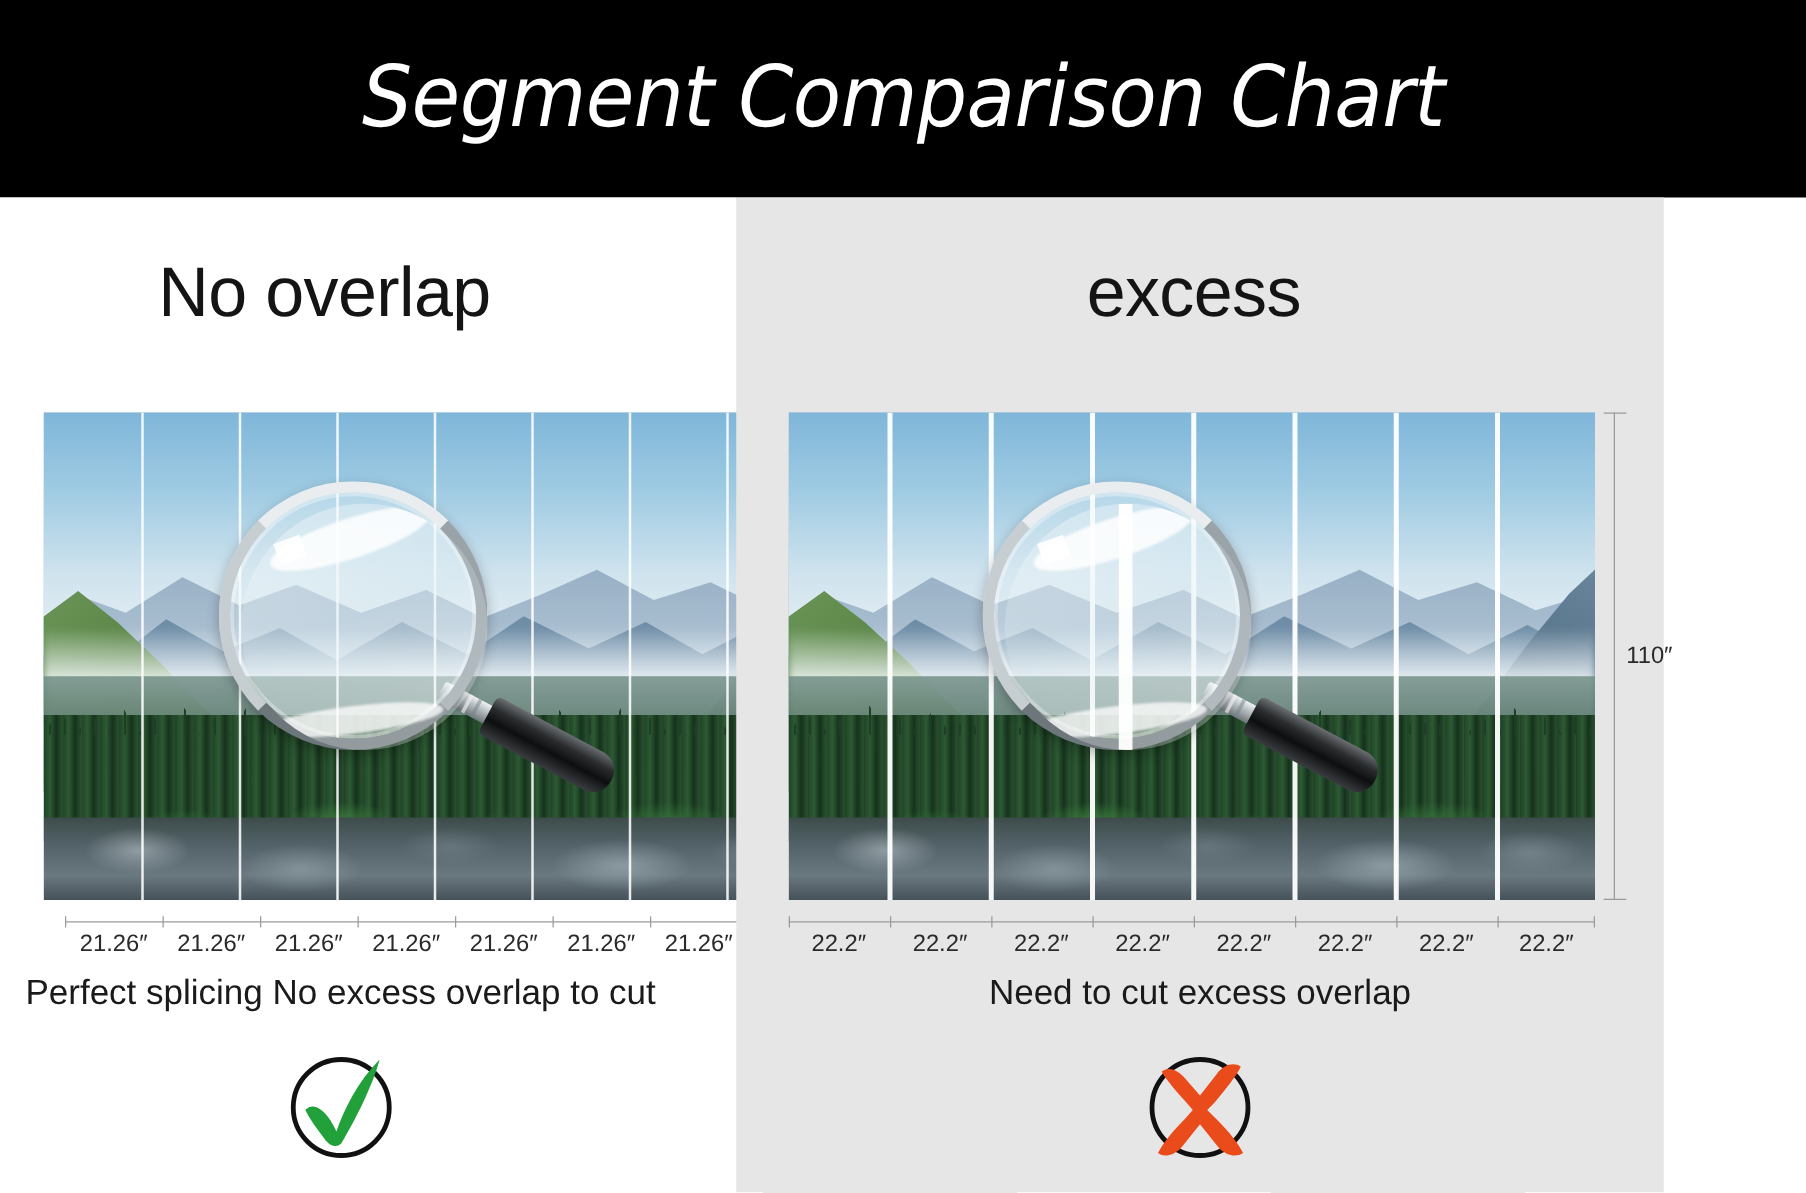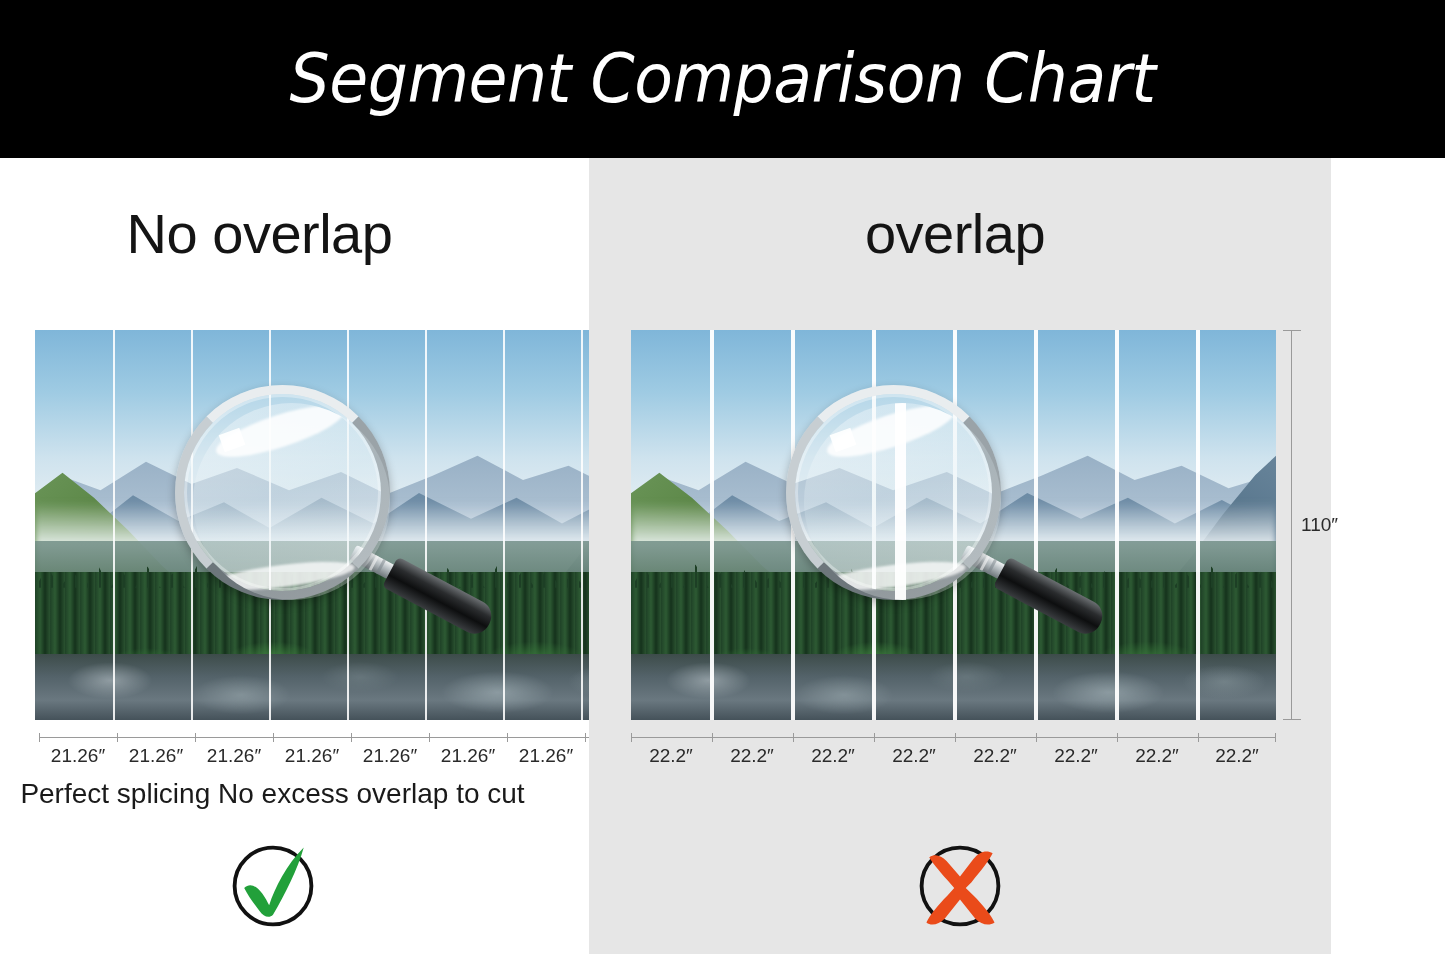--- a/index.html
+++ b/index.html
@@ -317,21 +317,21 @@
         </div>
       </div>
 
       <div class="dim-v" style="left:664px; top:172px; height:390px;">
         <div class="cap cap-top"></div>
         <div class="line"></div>
         <div class="cap cap-bot"></div>
         <div class="label">110″</div>
       </div>
 
-      <div class="dim-h" style="left:39px; top:575px; width:625px; height:40px;">
+      <div class="dim-h" style="left:52px; top:575px; width:625px; height:40px;">
         <div class="line"></div>
         <div class="tick" style="left:0px"></div>
         <div class="tick" style="left:78px"></div>
         <div class="tick" style="left:156px"></div>
         <div class="tick" style="left:234px"></div>
         <div class="tick" style="left:312px"></div>
         <div class="tick" style="left:390px"></div>
         <div class="tick" style="left:468px"></div>
         <div class="tick" style="left:546px"></div>
         <div class="tick" style="left:624px"></div>
@@ -352,21 +352,21 @@
         <svg width="96" height="96" viewBox="0 0 100 100">
           <circle cx="50" cy="50" r="40" fill="none" stroke="#111111" stroke-width="4"></circle>
           <path d="M20 52 C26 46, 33 50, 39 58 C42 62, 44 66, 46 70 C52 52, 64 28, 82 10
                    C76 32, 62 60, 50 80 C46 84, 40 82, 36 76 C30 68, 24 60, 20 52 Z" fill="#22a03a"></path>
         </svg>
       </div>
     </div>
 
     <div class="panel panel-right">
 
-      <div class="panel-heading">overlap</div>
+      <div class="panel-heading">excess</div>
 
       <div class="img-block img-right">
         <div class="photo">
           <div class="sky"></div>
           <div class="mtn-far"></div>
           <div class="mtn-mid"></div>
           <div class="mtn-left"></div>
           <div class="mtn-right"></div>
           <div class="fog"></div>
           <div class="forest-far"></div>
@@ -423,20 +423,21 @@
         <div class="seg-label" style="left:40px">22.2″</div>
         <div class="seg-label" style="left:121px">22.2″</div>
         <div class="seg-label" style="left:202px">22.2″</div>
         <div class="seg-label" style="left:283px">22.2″</div>
         <div class="seg-label" style="left:364px">22.2″</div>
         <div class="seg-label" style="left:445px">22.2″</div>
         <div class="seg-label" style="left:526px">22.2″</div>
         <div class="seg-label" style="left:606px">22.2″</div>
       </div>
 
+      <div class="caption">Need to cut excess overlap</div>
 
       <div class="verdict">
         <svg width="96" height="96" viewBox="0 0 100 100">
           <circle cx="50" cy="50" r="40" fill="none" stroke="#111111" stroke-width="4"></circle>
           <path d="M18 20 C24 16, 30 18, 36 24 L50 40 L64 22 C70 14, 78 12, 84 16
                    C80 24, 72 34, 62 46 L56 52 L64 60 C74 70, 82 80, 86 88
                    C80 92, 72 90, 66 84 L50 64 L34 84 C28 90, 20 92, 15 88
                    C19 80, 27 70, 37 60 L44 52 L37 44 C27 33, 20 24, 18 20 Z" fill="#ea4b1a"></path>
         </svg>
       </div>

